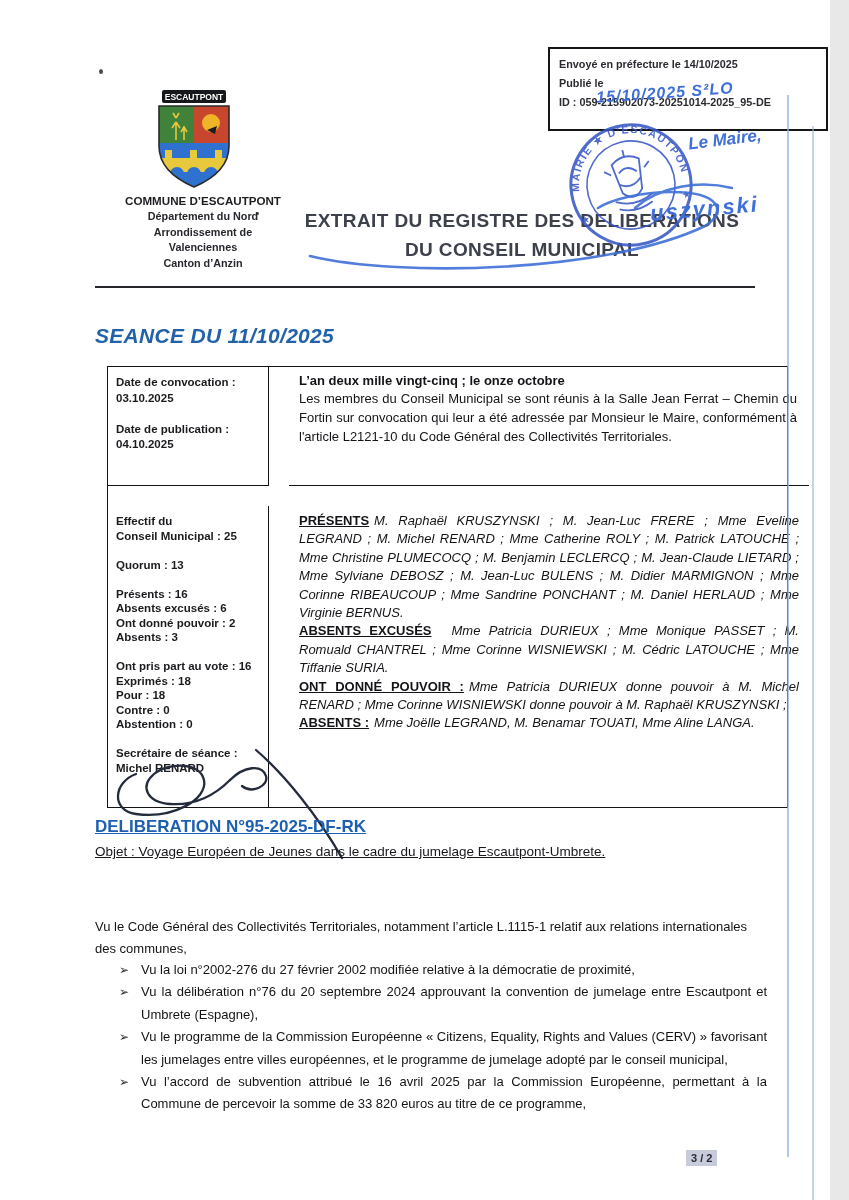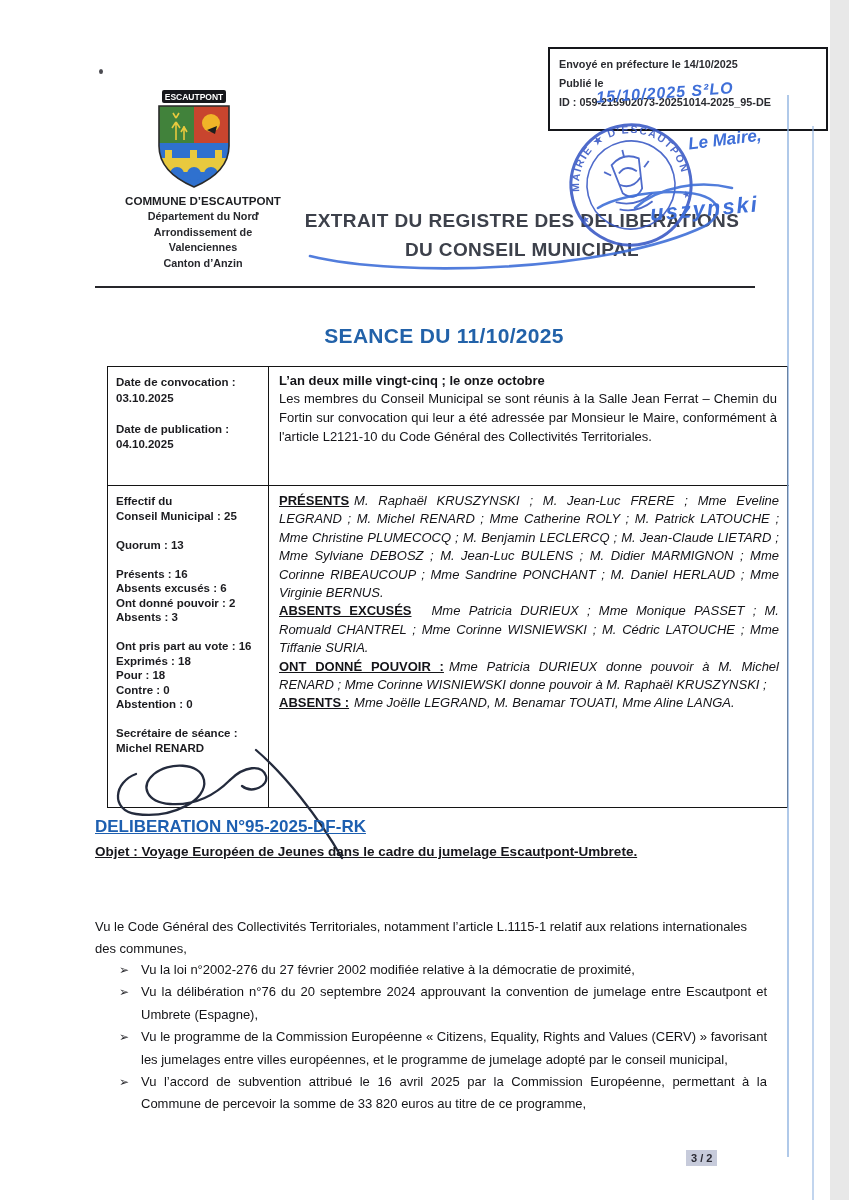--- a/index.html
+++ b/index.html
@@ -19,44 +19,44 @@
   .coat{left:151px;top:88px;}
   .lhtext{left:108px;top:194px;width:190px;text-align:center;color:#1d1e22;}
   .lhname{font-size:11.6px;font-weight:bold;margin-bottom:2px;}
   .lhsub{font-size:10.8px;font-weight:bold;line-height:15.5px;color:#27282d;}
 
   .doctitle{left:262px;top:206px;width:520px;text-align:center;font-size:19px;font-weight:bold;
             color:#3d414b;letter-spacing:.4px;line-height:29px;}
 
   .rule{left:95px;top:286px;width:660px;height:2px;background:#26262b;}
 
-  .seance{left:104px;top:324px;width:680px;text-align:center;font-size:21px;font-weight:bold;
-          color:#2262a9;letter-spacing:.3px;}
+  .seance{left:95px;top:324px;width:680px;text-align:left;font-size:21px;font-weight:bold;
+          color:#2262a9;letter-spacing:.3px;font-style:italic;}
 
   
   .tbl{left:107px;top:366px;width:681px;height:442px;display:grid;
        grid-template-columns:161px 520px;grid-template-rows:119px 1fr;
-       border:1.6px solid #141414;box-sizing:border-box;}
+       border:1.6px solid #141414;box-sizing:border-box;gap:20px;}
   .cell{box-sizing:border-box;overflow:hidden;}
   .c-left{border-right:1.5px solid #141414;padding:8px 6px 0 8px;
           font-size:11.5px;font-weight:bold;color:#1b1b1f;}
   .c-r1{border-bottom:1.5px solid #141414;}
   .c-dates{line-height:15.5px;}
   .c-stats{line-height:14.5px;}
   .c-open{padding:6px 12px 0 10px;font-size:13px;color:#141418;}
   .openbold{font-weight:bold;margin-bottom:1px;}
   .opentext{text-align:justify;line-height:19px;}
   .c-sect{padding:6px 10px 0 10px;font-size:13px;}
   .sect{margin:0 0 0 0;font-style:italic;text-align:justify;line-height:18.4px;color:#141418;}
   .slabel{font-style:normal;font-weight:bold;text-decoration:underline;margin-right:5px;}
   .slabel.wide{margin-right:20px;}
 
   .delib{left:95px;top:817px;font-size:17px;font-weight:bold;color:#1d5fb0;
          text-decoration:underline;}
-  .objet{left:95px;top:844px;font-size:13.5px;font-weight:bold;color:#17171c;
+  .objet{left:95px;top:844px;font-size:13.5px;font-weight:normal;color:#17171c;
          text-decoration:underline;}
 
   .bodytxt{left:95px;top:916px;width:672px;font-size:13px;color:#141417;}
   .intro{line-height:21.5px;margin:0 0 0 0;}
   .li{display:flex;margin-left:24px;}
   .bmark{width:22px;flex:0 0 22px;font-size:12px;color:#2c2c31;line-height:22.4px;}
   .li p{margin:0;flex:1;text-align:justify;line-height:22.4px;}
 
   .pageno{left:686px;top:1150px;background:#c7cbdb;color:#2a2a33;font-size:11px;
           font-weight:bold;padding:2px 5px;}

